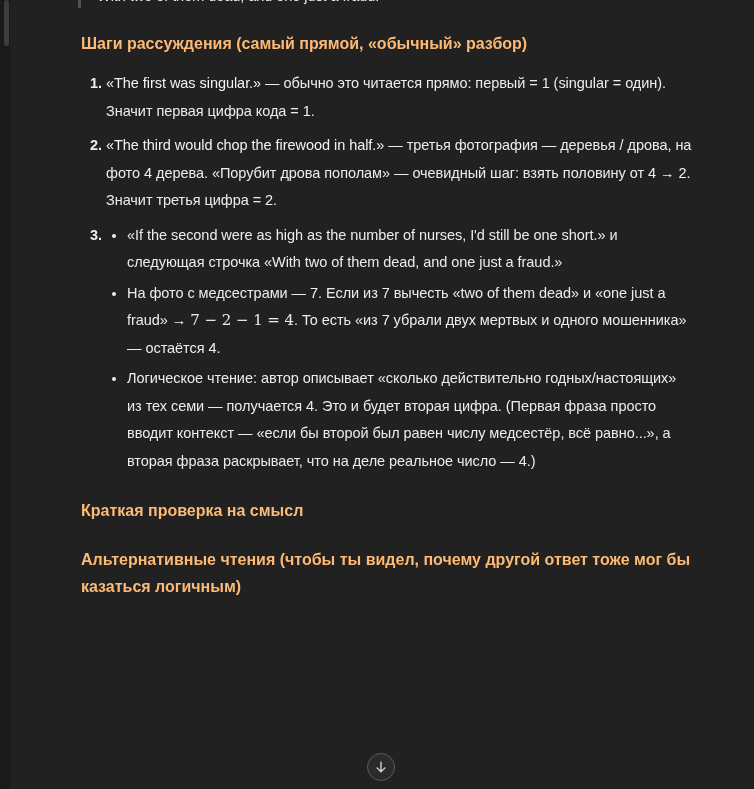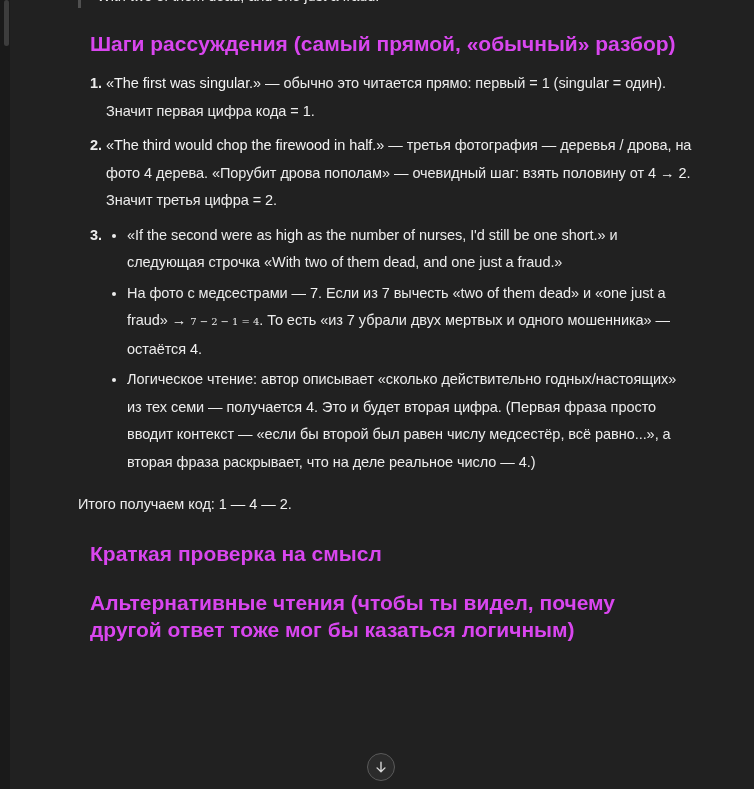--- a/index.html
+++ b/index.html
@@ -34,24 +34,24 @@
   }
   blockquote.quote {
     margin: -13px 0 0 0;
     padding: 0 0 2px 16px;
     border-left: 3px solid #505050;
     line-height: 19px;
     color: #ececec;
   }
   blockquote.quote .quote-line { display: block; }
   h3.sec {
-    font-size: 21px;
+    font-size: 16px;
     font-weight: 700;
-    color: #d946ef;
-    margin: 22px 0 13px 12px;
+    color: #fdba74;
+    margin: 22px 0 13px 3px;
     line-height: 27px;
     letter-spacing: 0;
   }
   ol.steps {
     margin: 0;
     padding-left: 28px;
   }
   ol.steps > li {
     line-height: 27.5px;
     margin-bottom: 7px;
@@ -67,21 +67,21 @@
     margin-bottom: 3px;
   }
   ul.bullets.top { margin: 0; }
   p.total {
     margin: 15px 0 0 0;
     line-height: 27px;
   }
   .b { font-weight: 400; color: #f3f3f3; }
   .math {
     font-family: "DejaVu Serif", "Liberation Serif", serif;
-    font-size: 10px;
+    font-size: 15px;
   }
   .check {
     display: inline-block;
     width: 15px; height: 15px;
     background: #42b377;
     border: 1px solid #4fc286;
     border-radius: 3.5px;
     color: #ffffff;
     font-size: 11px;
     font-weight: 700;
@@ -127,21 +127,20 @@
     <li><span class="b">«The third would chop the firewood in half.»</span><span> — третья фотография — деревья / дрова, на фото 4 дерева. «Порубит дрова пополам» — очевидный шаг: взять половину от 4 → </span><span class="b">2</span><span>. Значит третья цифра = </span><span class="b">2</span><span>.</span></li>
     <li>
       <ul class="bullets">
         <li><span>«If the second were as high as the number of nurses, I'd still be one short.» и следующая строчка «With two of them dead, and one just a fraud.»</span></li>
         <li><span>На фото с медсестрами — </span><span class="b">7</span><span>. Если из 7 вычесть «two of them dead» и «one just a fraud» → </span><span class="math">7 − 2 − 1 = 4</span><span>. То есть «из 7 убрали двух мертвых и одного мошенника» — остаётся </span><span class="b">4</span><span>.</span></li>
         <li><span>Логическое чтение: автор описывает «сколько действительно годных/настоящих» из тех семи — получается 4. Это и будет вторая цифра. (Первая фраза просто вводит контекст — «если бы второй был равен числу медсестёр, всё равно...», а вторая фраза раскрывает, что на деле реальное число — 4.)</span></li>
       </ul>
     </li>
   </ol>
 
-  <p class="total"><span>Итого получаем код: </span><span class="b">1 — 4 — 2</span><span>.</span></p>
 
   <h3 class="sec">Краткая проверка на смысл</h3>
 
 
   <h3 class="sec">Альтернативные чтения (чтобы ты видел, почему другой ответ тоже мог бы казаться логичным)</h3>
 
 </div>
 
 <button class="scroll-btn">
   <span style="display:flex;">

